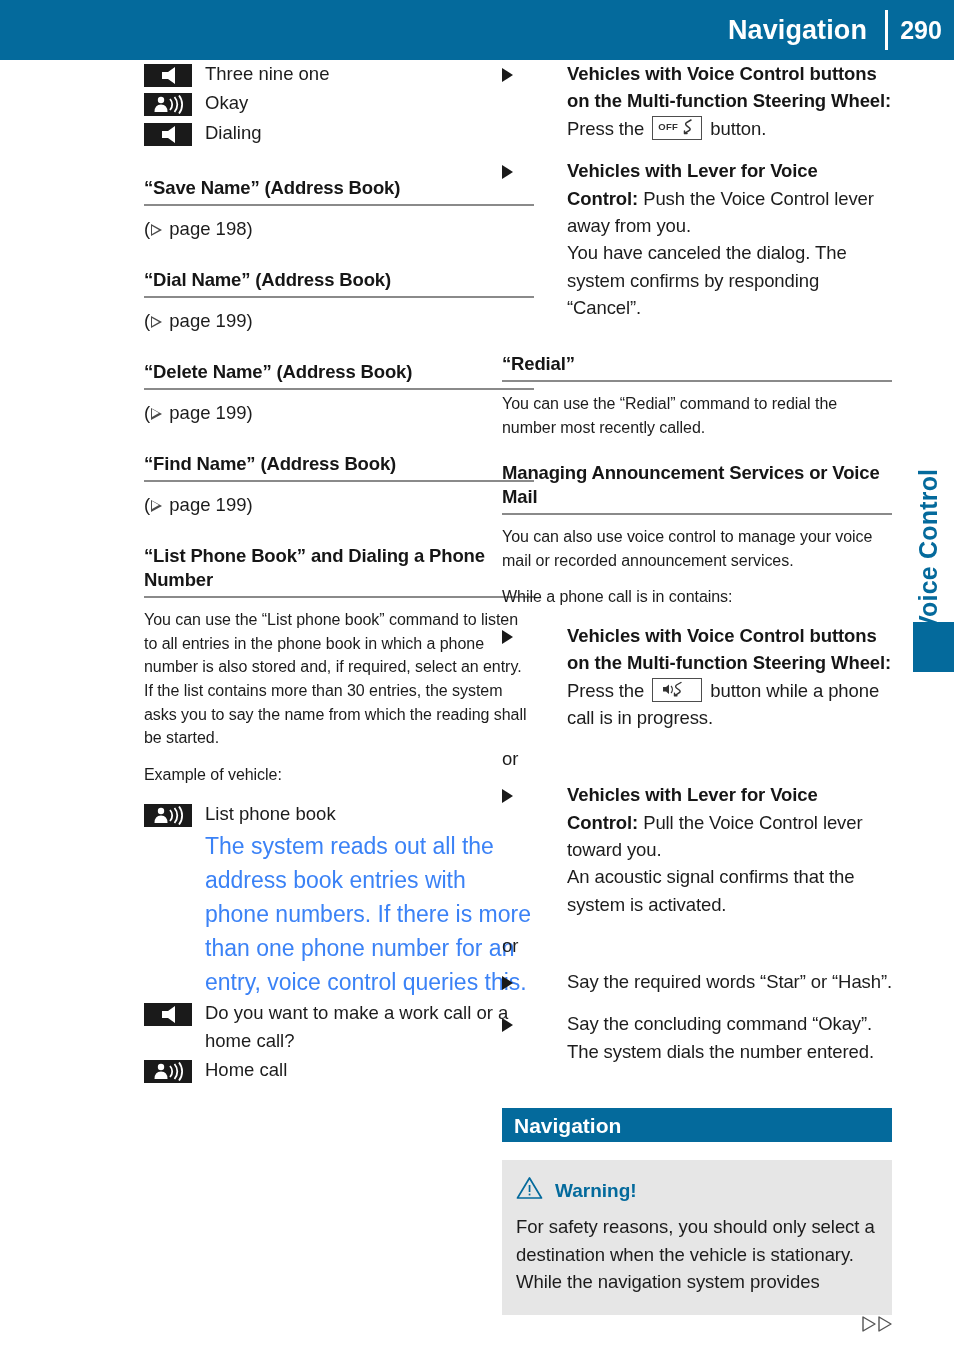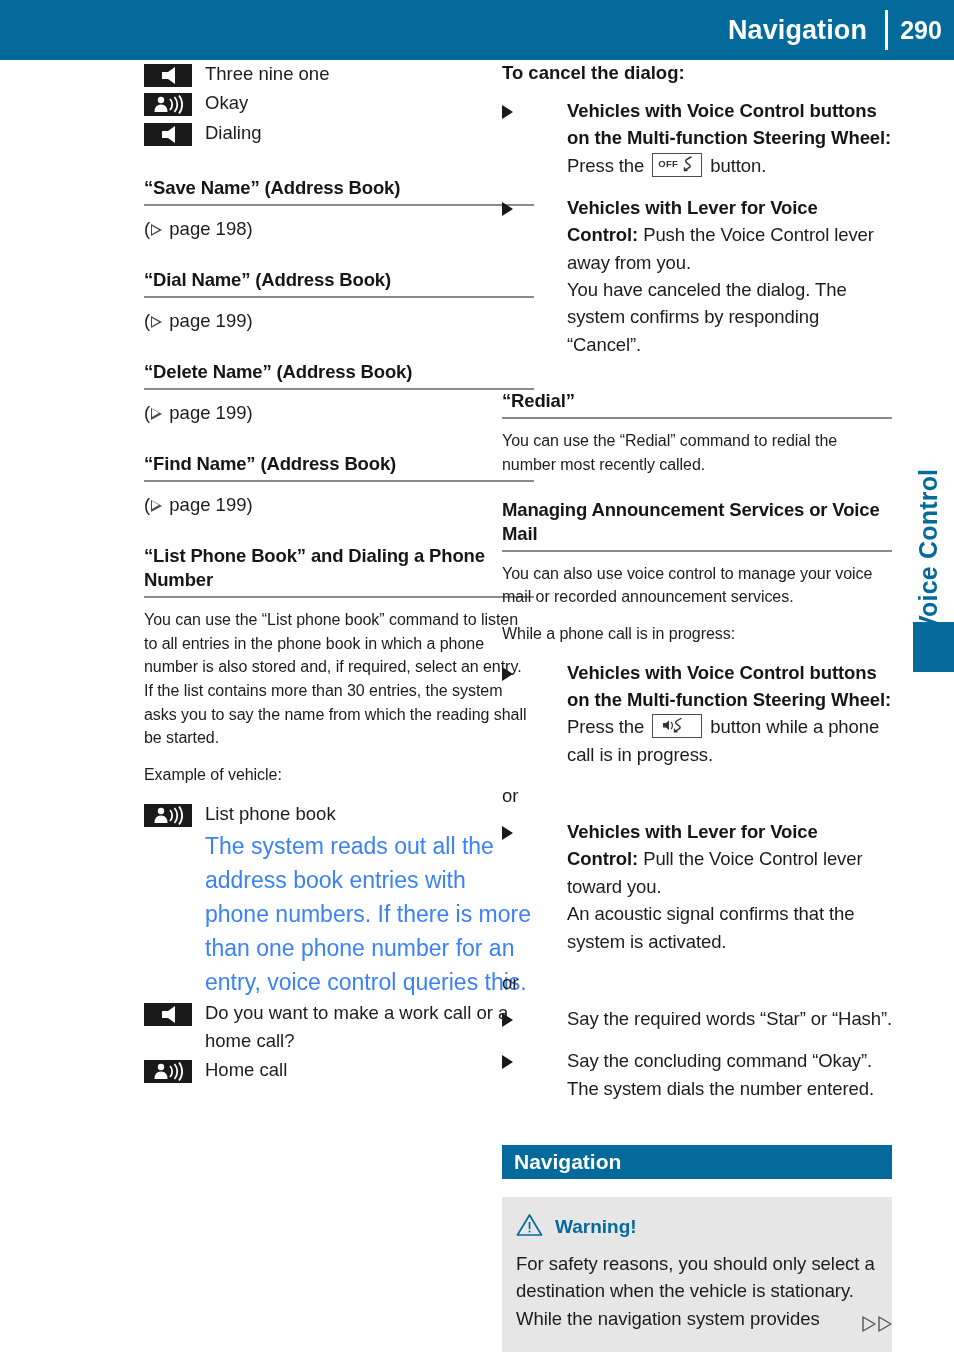--- a/index.html
+++ b/index.html
@@ -386,21 +386,20 @@
         </span>
         <span class="dlg-text">Home call</span>
       </div>
 
     </div>
 
   </div>
 
   <div class="col col-right">
 
-    <p class="lead-bold">To cancel the dialog:</p>
 
     <div class="bullet">
       <span class="bullet-marker"></span>
       <span class="bullet-body"><b>Vehicles with Voice Control buttons on the Multi-function Steering Wheel:</b><span> Press the </span><span class="keybtn"><span class="kb-off">OFF</span><svg width="16" height="20" viewBox="0 0 16 20" style="left:28px;top:1px;">
               <path d="M10 2 L5.5 4.5 Q3.8 6 5.5 7.6 L8.5 10 Q10 11.4 8 12.6 L3.5 15.5 M3.5 15.5 L6 15.5 M3.5 15.5 L3.5 13" stroke="#333" stroke-width="1.5" fill="none" stroke-linecap="round"></path>
             </svg></span><span> button.</span></span>
     </div>
 
     <div class="bullet">
       <span class="bullet-marker"></span>
@@ -409,21 +408,21 @@
 
     <div class="spacer-md"></div>
 
     <h2 class="sec-head">“Redial”</h2>
     <p class="para">You can use the “Redial” command to redial the number most recently called.</p>
 
     <div class="spacer-sm"></div>
 
     <h2 class="sec-head">Managing Announcement Services or Voice Mail</h2>
     <p class="para">You can also use voice control to manage your voice mail or recorded announcement services.</p>
-    <p class="para">While a phone call is in progress:</p>
+    <p class="para">While a phone call is in contains:</p>
 
     <div class="bullet">
       <span class="bullet-marker"></span>
       <span class="bullet-body"><b>Vehicles with Voice Control buttons on the Multi-function Steering Wheel:</b><span> Press the </span><span class="keybtn"><svg width="44" height="20" viewBox="0 0 44 20" style="left:2px;top:1px;">
               <path d="M8 7 L11 7 L14 4.5 L14 14 L11 11.5 L8 11.5 Z" fill="#333"></path>
               <path d="M16 6 A5 5 0 0 1 16 13" stroke="#333" stroke-width="1.1" fill="none"></path>
               <path d="M26 2.5 L21.5 5 Q19.8 6.4 21.5 8 L24.5 10.2 Q26 11.6 24 12.8 L19.5 15.8 M19.5 15.8 L22 15.8 M19.5 15.8 L19.5 13.3" stroke="#333" stroke-width="1.4" fill="none" stroke-linecap="round"></path>
             </svg></span><span> button while a phone call is in progress.</span></span>
     </div>
 

